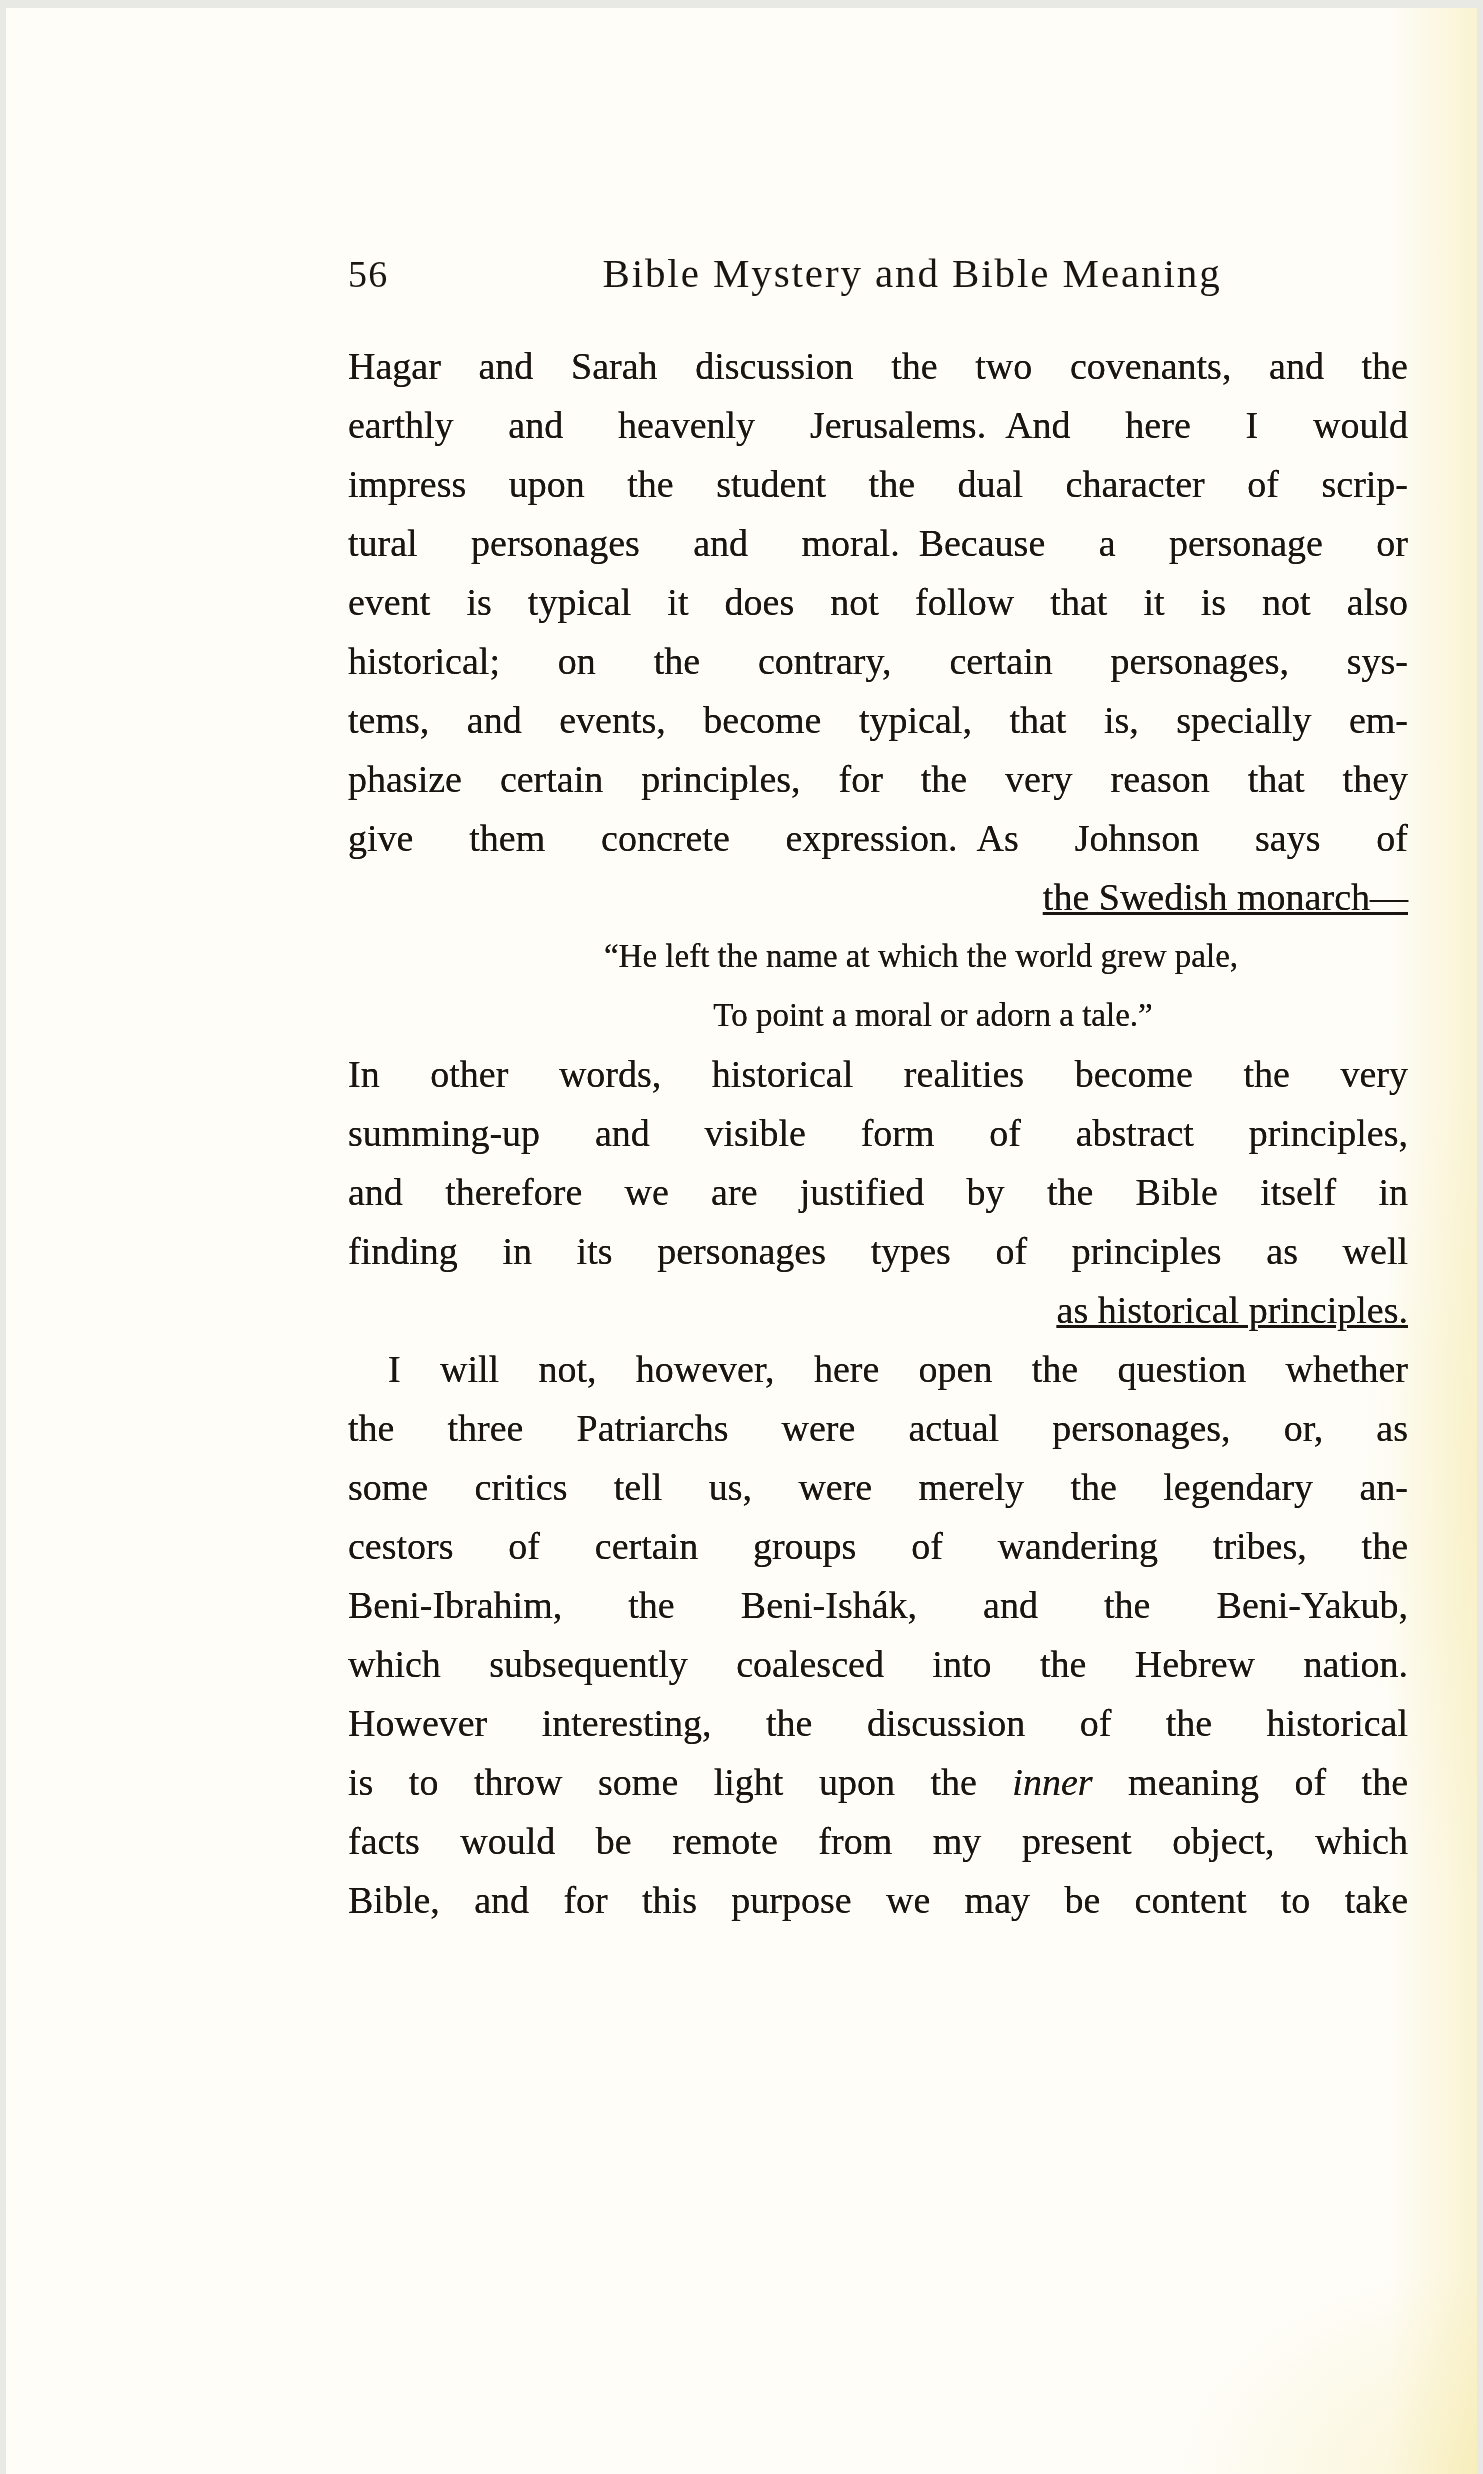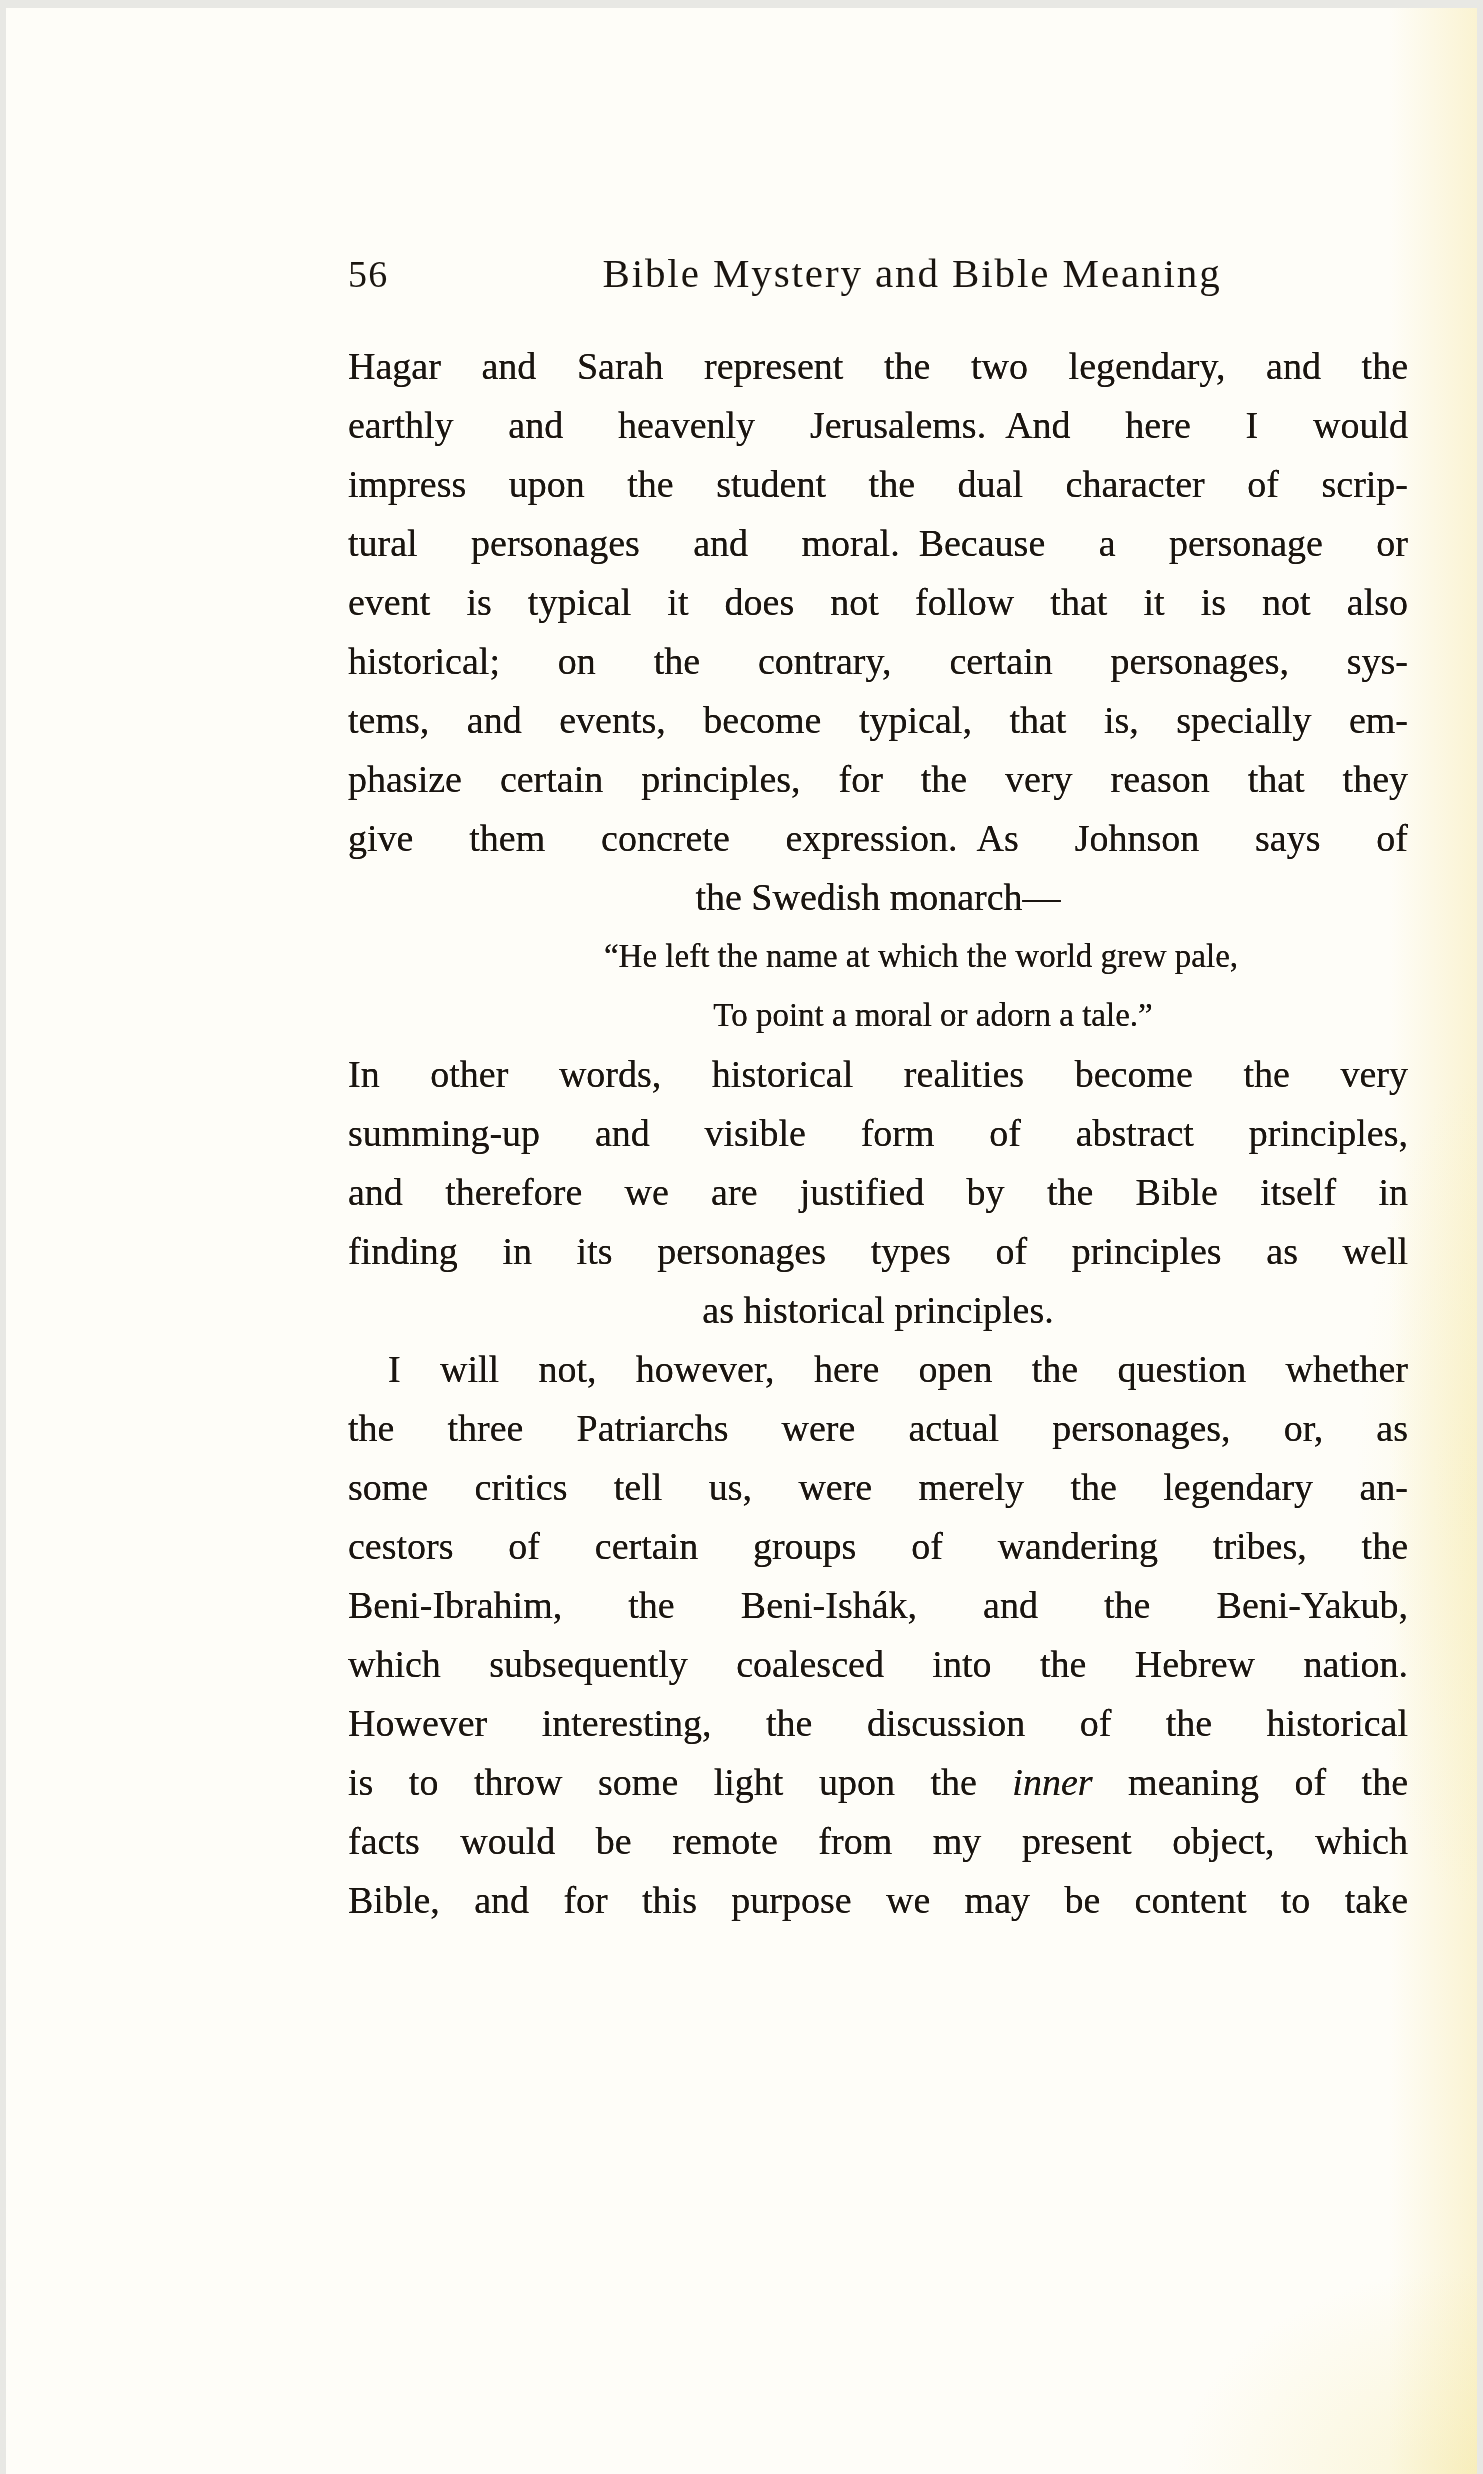--- a/index.html
+++ b/index.html
@@ -55,21 +55,22 @@
     font-size: 38px;
     line-height: 59px;
     text-shadow: 0 0 0.6px currentColor; 
   }
 
   .jline {                     
     text-align: justify;
     text-align-last: justify;
   }
   .eline {                     
-    text-align: center;
+    text-align: right;
+    text-decoration: underline;
   }
   .indent { text-indent: 40px; }  
 
   .qline {                     
     font-size: 33px;
     padding-left: 86px;
     text-align: center;
   }
   .qline2 { padding-left: 110px; }
 
@@ -80,21 +81,21 @@
 
 <div class="page">
   <div class="column">
 
     <div class="page-header">
       <span class="page-number">56</span>
       <span class="running-title">Bible Mystery and Bible Meaning</span>
     </div>
 
     <div class="page-body">
-      <div class="jline">Hagar and Sarah represent the two legendary, and the</div>
+      <div class="jline">Hagar and Sarah discussion the two covenants, and the</div>
       <div class="jline">earthly and heavenly Jerusalems. And here I would</div>
       <div class="jline">impress upon the student the dual character of scrip-</div>
       <div class="jline">tural personages and moral. Because a personage or</div>
       <div class="jline">event is typical it does not follow that it is not also</div>
       <div class="jline">historical; on the contrary, certain personages, sys-</div>
       <div class="jline">tems, and events, become typical, that is, specially em-</div>
       <div class="jline">phasize certain principles, for the very reason that they</div>
       <div class="jline">give them concrete expression. As Johnson says of</div>
       <div class="eline">the Swedish monarch—</div>
 

